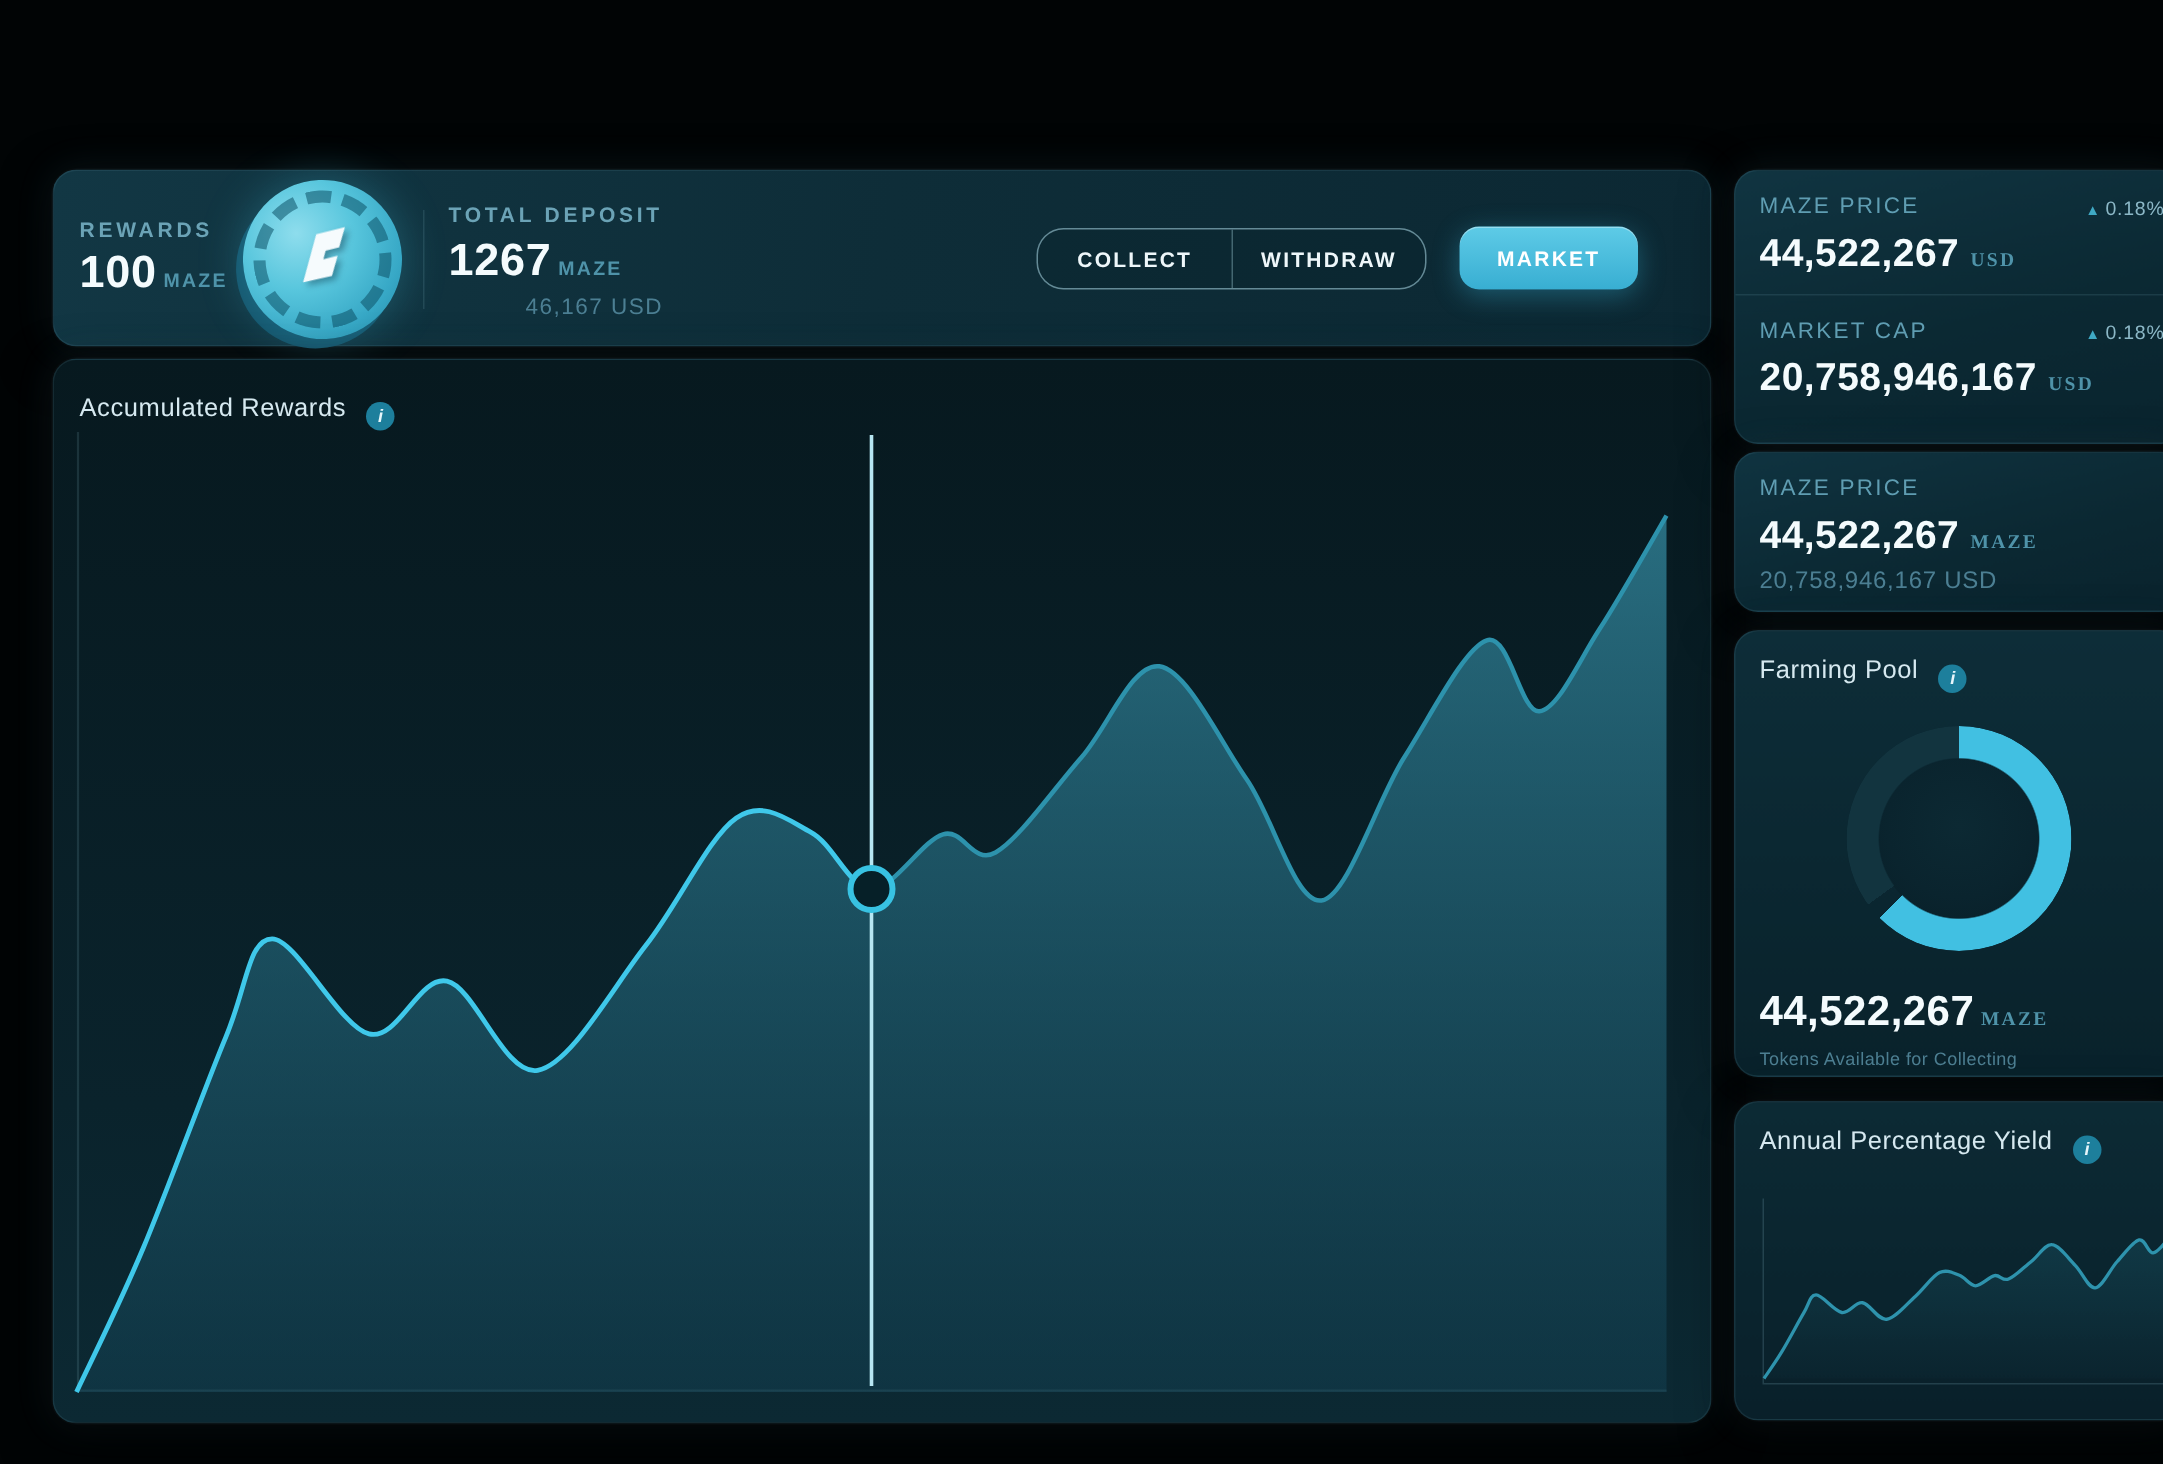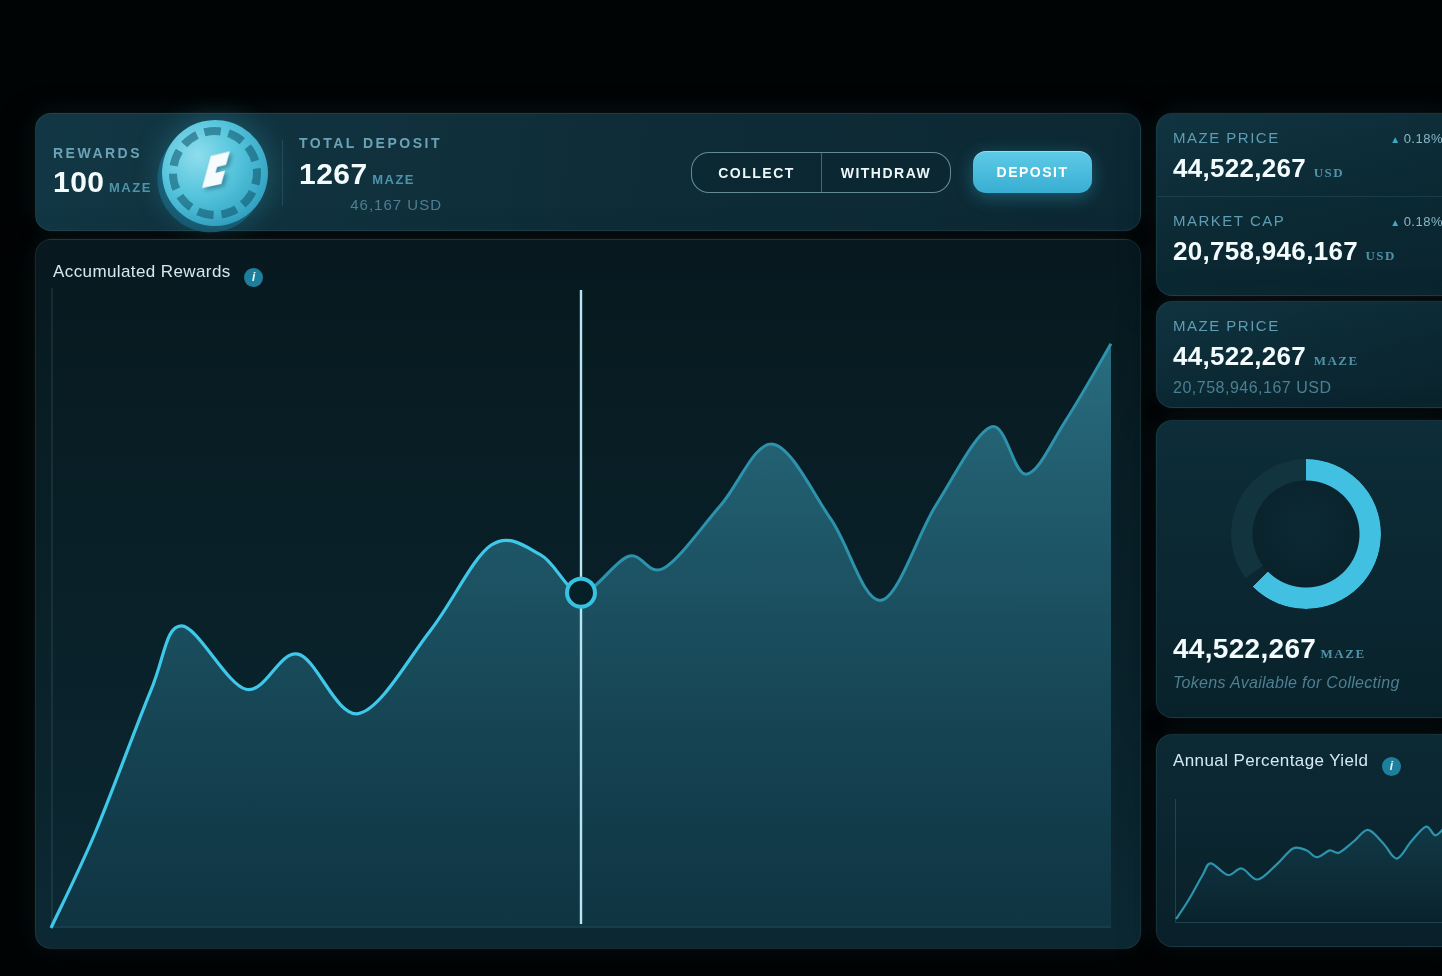--- a/index.html
+++ b/index.html
@@ -101,21 +101,21 @@
   #card-farming { left:1156px; top:420px; width:300px; height:298px; padding:16px;
     background:linear-gradient(180deg,#0d2d38 0%,#09222b 100%); }
   #donut-wrap { position:relative; width:150px; height:150px; margin:22px auto 0 auto; }
   #donut-hole { position:absolute; inset:21px; border-radius:50%;
     background:radial-gradient(circle at 50% 42%, #0c2933 0%, #0a242e 58%, #081f28 100%); }
   #donut-ring { position:absolute; inset:0; border-radius:50%;
     -webkit-mask:radial-gradient(circle, transparent 53px, #000 54px);
     mask:radial-gradient(circle, transparent 53px, #000 54px); }
   #farming-value { margin-top:24px; }
   #farming-value .stat-value { display:inline; font-size:28px; }
-  .caption { color:#4d7f92; font-size:16px; margin-top:9px; letter-spacing:0.3px;font-style:italic; }
+  .caption { color:#4d7f92; font-size:12px; margin-top:9px; letter-spacing:0.3px; }
 
   #card-apy { left:1156px; top:734px; width:300px; height:213px; padding:16px;
     background:linear-gradient(180deg,#0c2a34 0%,#09202a 100%); }
   #mini-chart-box { position:absolute; left:18px; top:64px; width:282px; height:124px;
     border-left:1px solid rgba(150,206,222,0.18); border-bottom:1px solid rgba(150,206,222,0.18); }
   #mini-chart-svg { position:absolute; left:0; top:2px; width:282px; height:120px; overflow:visible; }
   .mini-stroke { fill:none; stroke:#2e93ad; stroke-width:2.2; }
 </style>
 </head>
 <body>
@@ -147,21 +147,21 @@
       <span class="big-num">1267</span>
       <span class="unit">MAZE</span>
     </div>
     <span class="usd-sub">46,167 USD</span>
   </div>
 
   <div id="btn-group">
     <div class="btn-ghost" id="collect-button">COLLECT</div>
     <div class="btn-ghost" id="withdraw-button">WITHDRAW</div>
   </div>
-  <div id="deposit-button">DEPOSIT</div>
+  <div id="deposit-button">MARKET</div>
 </div>
 
 <div class="card" id="chart-card">
   <div class="title-row">
     <span class="card-title">Accumulated Rewards</span>
     <span class="info">i</span>
   </div>
   <svg id="main-chart-svg" viewBox="0 0 1060 640" preserveAspectRatio="none">
     <defs>
       <linearGradient id="fillMain" x1="0" y1="0" x2="0" y2="1">
@@ -215,20 +215,24 @@
     <div class="stat-label">MAZE PRICE</div>
     <div class="stat-value">
       <span>44,522,267</span>
       <span class="stat-unit">MAZE</span>
     </div>
     <div class="stat-sub">20,758,946,167 USD</div>
   </div>
 </div>
 
 <div class="card" id="card-farming">
+  <div>
+    <span class="card-title">Farming Pool</span>
+    <span class="info">i</span>
+  </div>
   <div id="donut-wrap">
     <div id="donut-hole"></div>
     <div id="donut-ring" style="background: conic-gradient(rgb(65, 192, 226) 0deg, rgb(65, 192, 226) 225deg, transparent 225deg, transparent 234deg, rgb(18, 52, 63) 234deg, rgb(18, 52, 63) 360deg);"></div>
   </div>
   <div id="farming-value">
     <span class="stat-value">44,522,267</span>
     <span class="stat-unit">MAZE</span>
   </div>
   <div class="caption">Tokens Available for Collecting</div>
 </div>

